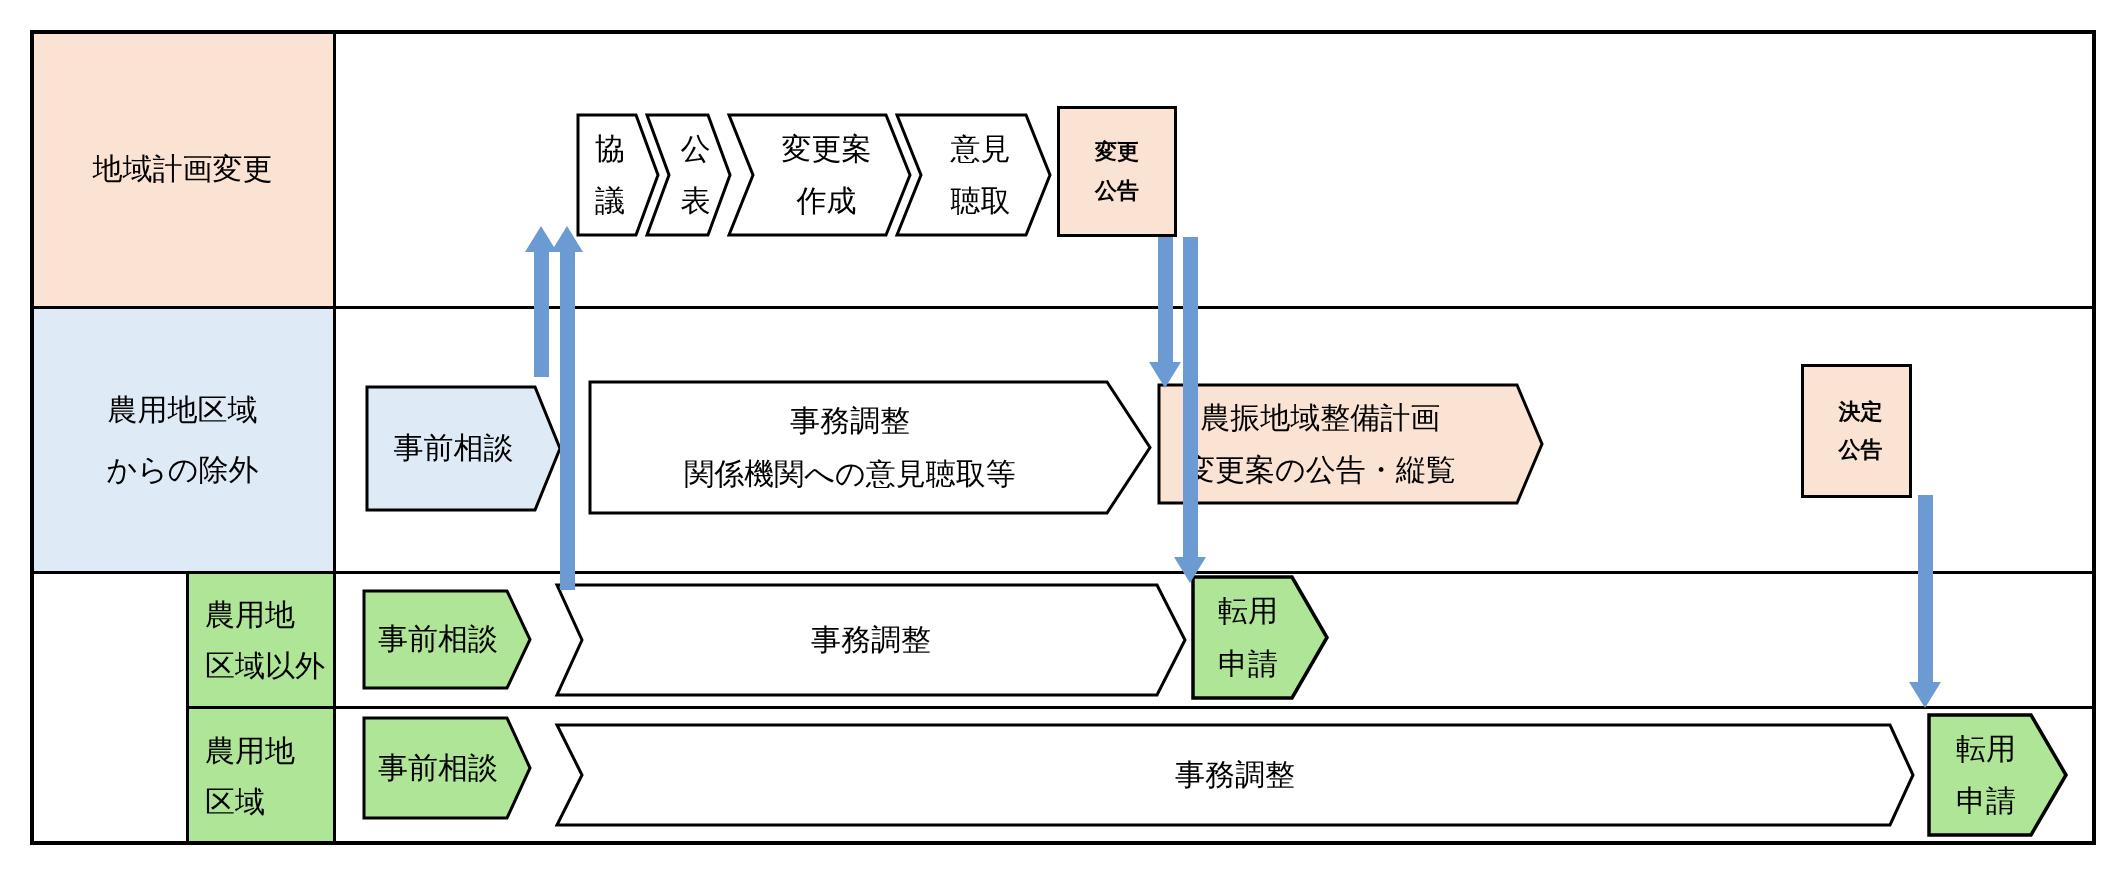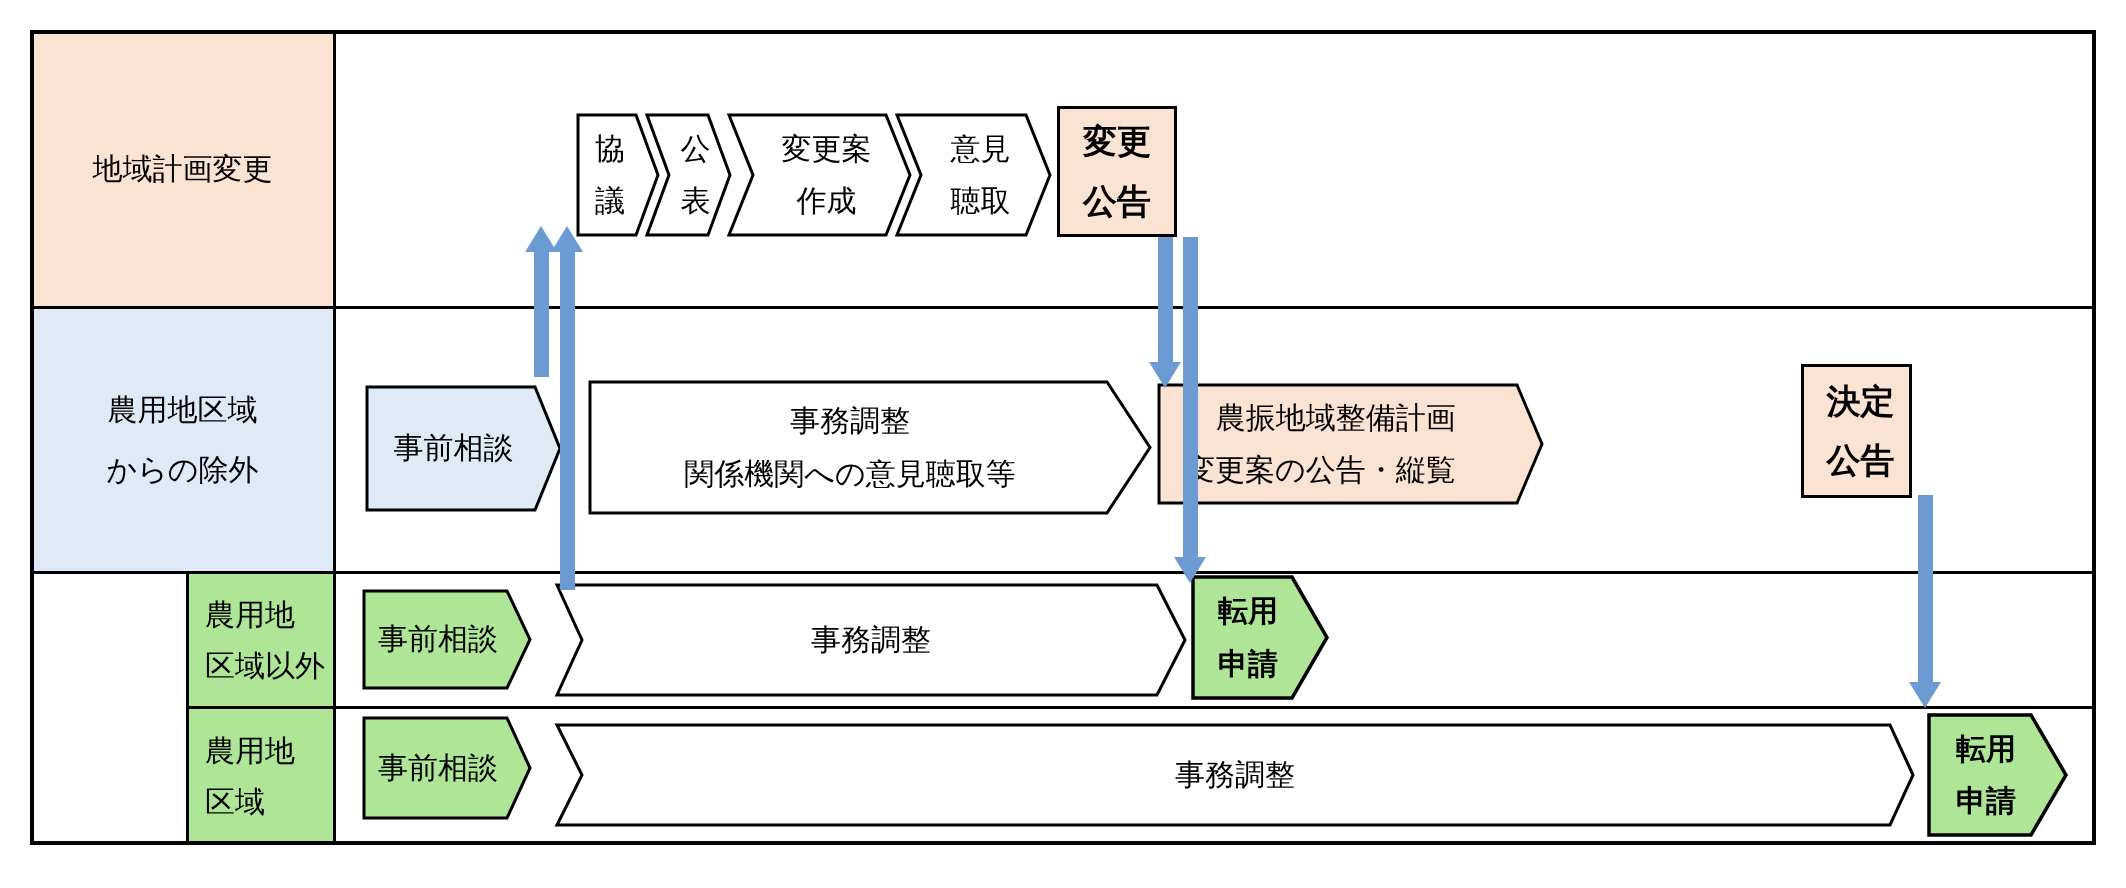--- a/index.html
+++ b/index.html
@@ -25,26 +25,26 @@
   .shape polygon { stroke:var(--line); stroke-width:3; stroke-linejoin:miter; }
   .shape polygon.thick { stroke-width:3.5; }
   .f-white { fill:#ffffff; }
   .f-peach { fill:var(--peach); }
   .f-blue  { fill:var(--light-blue); }
   .f-green { fill:var(--green); }
   .lbl {
     position:absolute; inset:0; display:flex; align-items:center; justify-content:center;
     text-align:center; white-space:pre-line; font-size:30px; line-height:1.75; z-index:2;
   }
-  .lbl.bold { font-weight:700; }
-  .lbl.alignleft { justify-content:flex-start; text-align:right; padding-left:28px; }
+  .lbl.bold { font-weight:400; }
+  .lbl.alignleft { justify-content:flex-start; text-align:center; padding-left:28px; }
   .box {
     position:absolute; box-sizing:border-box; border:3.5px solid var(--line);
     display:flex; align-items:center; justify-content:center; text-align:center;
-    white-space:pre-line; font-size:34px; line-height:1.75; font-weight:700; z-index:2;
+    white-space:pre-line; font-size:22px; line-height:1.75; font-weight:700; z-index:2;
   }
   .shaft { position:absolute; width:15px; background:var(--arrow-blue); z-index:3; }
   .head-up, .head-down { position:absolute; width:0; height:0; z-index:3;
     border-left:16px solid transparent; border-right:16px solid transparent; }
   .head-up   { border-bottom:26px solid var(--arrow-blue); }
   .head-down { border-top:26px solid var(--arrow-blue); }
 </style>
 </head>
 <body>
 

